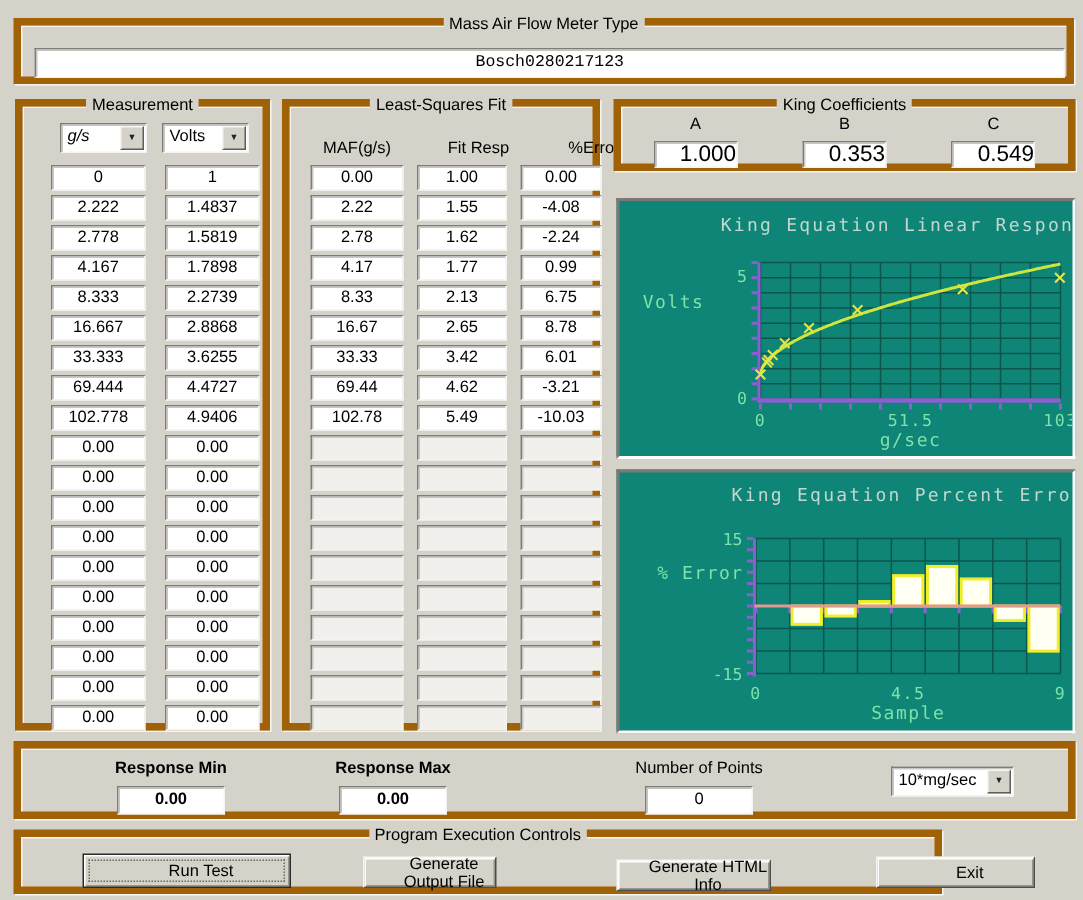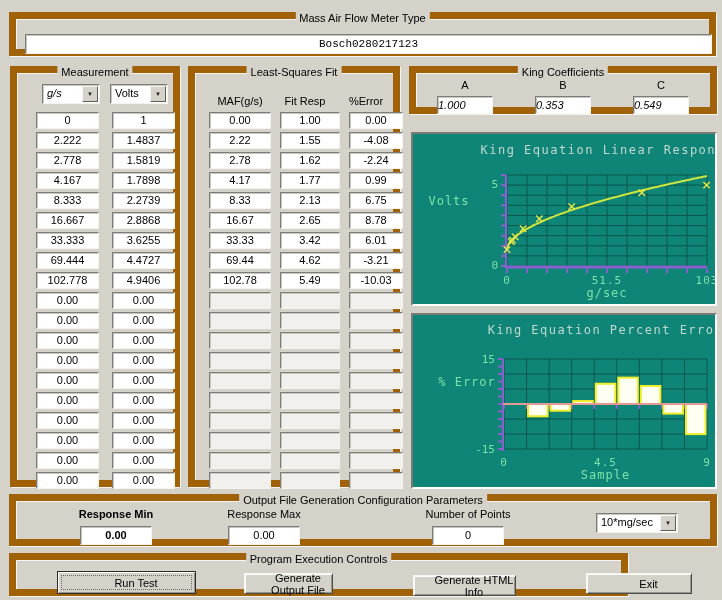--- a/index.html
+++ b/index.html
@@ -8,21 +8,21 @@
   .window {
     position:relative; width:722px; height:600px;
     background:#d5d2ca; color:#000;
     font-size:11px;
     border:2px solid #d5d2ca;
     outline:1px solid #8d8b84;
     overflow:hidden;
   }
   .groupbox {
     position:absolute;
-    border:7px solid #a16207;
+    border:5px solid #a16207;
     box-shadow: inset 1px 1px 0 #f6f5f1, 1px 1px 0 #f6f5f1;
   }
   .glabel {
     position:absolute; top:-8px; left:50%; transform:translateX(-50%);
     background:#d5d2ca; padding:0 4px; white-space:nowrap;
     font-size:11px; line-height:14px;
   }
   .sunkfield {
     background:#fff;
     border:1px solid;
@@ -70,21 +70,21 @@
   }
   .hdr-grid, .row-grid {
     position:absolute; display:grid;
   }
   .colhead { text-align:center; font-size:11px; }
   .ofield { position:absolute; width:150px; text-align:center; top:7px; }
   .ofield .flabel { font-size:11px; }
   .ofield .fval { margin:6px auto 0; width:72px; height:19px; line-height:17px; text-align:center; font-size:11px; }
   .kcell { position:relative; text-align:center; }
   .kcell .klabel { margin-top:6px; font-size:11px; }
-  .kcell .kval { margin:5px auto 0; width:56px; height:18px; line-height:16px; text-align:left; font-size:11px;font-style:italic; }
+  .kcell .kval { margin:5px auto 0; width:56px; height:18px; line-height:16px; text-align:right; font-size:15px; }
 </style>
 </head>
 <body>
 
 <div class="window">
 
   <div class="groupbox" style="left:7px; top:10px; width:707px; height:44px;">
     <span class="glabel">Mass Air Flow Meter Type</span>
     <div class="sunkfield" style="position:absolute; left:9px; top:15px; width:687px; height:20px; line-height:18px; text-align:center;font-family:Liberation Mono, monospace;">Bosch0280217123</div>
   </div>
@@ -139,21 +139,21 @@
         <div class="vbox">0.00</div>
         <div class="vbox">0.00</div>
         <div class="vbox">0.00</div>
         <div class="vbox">0.00</div>
       </div>
   </div>
 
   <div class="groupbox" style="left:186px; top:64px; width:212px; height:421px;">
     <span class="glabel">Least-Squares Fit</span>
 
-    <div class="hdr-grid" style="left:14px; top:22px; grid-template-columns:62px 60px 54px; column-gap:4px;">
+    <div class="hdr-grid" style="left:14px; top:22px; grid-template-columns:62px 60px 54px; column-gap:20px;">
       <span class="colhead">MAF(g/s)</span>
       <span class="colhead">Fit Resp</span>
       <span class="colhead">%Error</span>
     </div>
 
     <div class="row-grid" style="left:14px; top:39px; grid-template-columns:62px 60px 54px; column-gap:9px; row-gap:3px;">
         <div class="vbox">0.00</div>
         <div class="vbox">1.00</div>
         <div class="vbox">0.00</div>
         <div class="vbox">2.22</div>
@@ -357,27 +357,26 @@
         <text x="54" y="71" fill="#7de2a8" font-size="12" font-family="&quot;DejaVu Sans Mono&quot;, monospace" text-anchor="middle" letter-spacing="1">% Error</text>
         <text x="82" y="48" fill="#7de2a8" font-size="11" font-family="&quot;DejaVu Sans Mono&quot;, monospace" text-anchor="end" letter-spacing="0">15</text>
         <text x="82" y="138" fill="#7de2a8" font-size="11" font-family="&quot;DejaVu Sans Mono&quot;, monospace" text-anchor="end" letter-spacing="0">-15</text>
         <text x="91" y="151" fill="#7de2a8" font-size="11" font-family="&quot;DejaVu Sans Mono&quot;, monospace" text-anchor="middle" letter-spacing="1">0</text>
         <text x="192.5" y="151" fill="#7de2a8" font-size="11" font-family="&quot;DejaVu Sans Mono&quot;, monospace" text-anchor="middle" letter-spacing="1">4.5</text>
         <text x="294" y="151" fill="#7de2a8" font-size="11" font-family="&quot;DejaVu Sans Mono&quot;, monospace" text-anchor="middle" letter-spacing="1">9</text>
         <text x="192.5" y="164" fill="#7de2a8" font-size="12" font-family="&quot;DejaVu Sans Mono&quot;, monospace" text-anchor="middle" letter-spacing="1">Sample</text>
       </svg></div>
 
   <div class="groupbox" style="left:7px; top:492px; width:708px; height:52px;">
-    <span class="glabel">Output File Generation Configuration Parameters</span>
 
     <div class="ofield" style="left:25px;font-weight:bold;">
       <div class="flabel">Response Min</div>
       <div class="fval sunkfield">0.00</div>
     </div>
-    <div class="ofield" style="left:173px;">
+    <div class="ofield" style="left:173px;font-weight:bold;">
       <div class="flabel">Response Max</div>
       <div class="fval sunkfield">0.00</div>
     </div>
     <div class="ofield" style="left:377px;">
       <div class="flabel">Number of Points</div>
       <div class="fval sunkfield">0</div>
     </div>
     <div class="ofield" style="left:546px;">
       <div class="combo" style="margin:5px auto 0; width:82px; text-align:left;">
         <span class="ctext">10*mg/sec</span>

